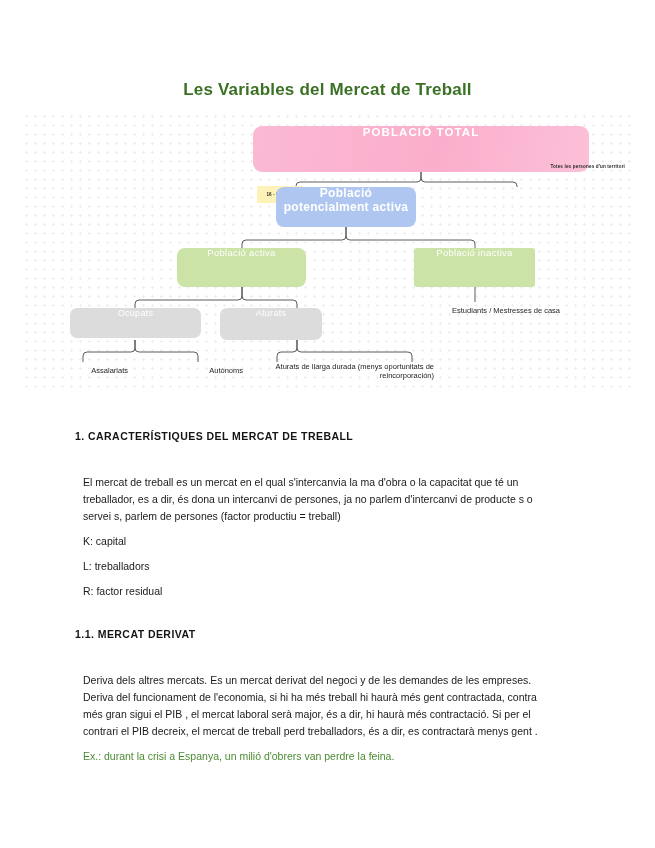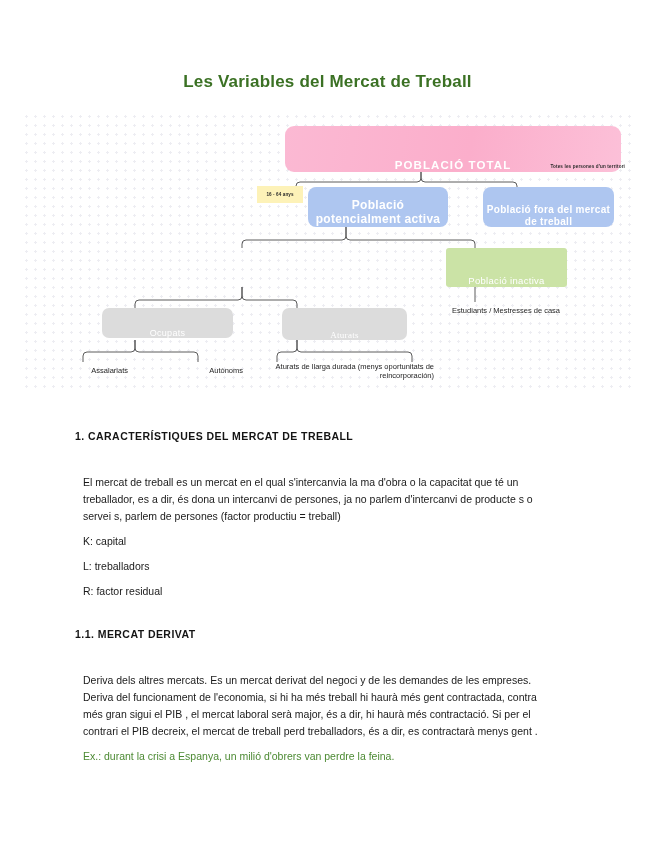--- a/index.html
+++ b/index.html
@@ -12,21 +12,21 @@
     height: 848px;
     position: relative;
     font-family: "Liberation Sans", sans-serif;
     color: #1a1a1a;
     overflow: hidden;
   }
 
   
   .doc-title {
     position: absolute;
-    top: 72px;
+    top: 80px;
     left: 0;
     width: 655px;
     text-align: center;
     font-size: 17px;
     font-weight: bold;
     color: #3b7124;
     letter-spacing: 0.2px;
   }
 
   
@@ -37,25 +37,24 @@
     width: 611px;
     height: 282px;
     background-color: #ffffff;
     background-image: radial-gradient(#ededf2 1px, transparent 1.2px);
     background-size: 9px 9px;
   }
   .diagram .node {
     position: absolute;
     box-sizing: border-box;
     display: flex;
-    align-items: flex-end;
+    align-items: flex-start;
     justify-content: center;
     text-align: center;
     line-height: 1.15;
-    margin-left: 32px;
   }
 
   .node-total {
     left: 231px;
     top: 14px;
     width: 336px;
     height: 46px;
     border-radius: 9px;
     background: linear-gradient(100deg, #fbb9d3 0%, #fbaecb 55%, #fcc0d8 100%);
     color: #ffffff;
@@ -143,30 +142,29 @@
     top: 196px;
     width: 131px;
     height: 30px;
     border-radius: 7px;
     background: #dcdcdc;
     color: #ffffff;
     font-size: 9px;
     letter-spacing: 0.3px;
   }
   .node-aturats {
-    left: 228px;
+    left: 198px;
     top: 196px;
-    width: 125px;
+    width: 102px;
     height: 32px;
     border-radius: 7px;
     background: #dcdcdc;
     color: #ffffff;
     font-size: 9px;
     letter-spacing: 0.3px;
-    font-family: Liberation Serif, serif;
   }
 
   .leaf {
     position: absolute;
     font-size: 7.5px;
     color: #1f1f1f;
     line-height: 1.25;
     text-align: right;
   }
   .leaf-estudiants { left: 358px; top: 194px; width: 180px; font-size: 7.5px; }
@@ -227,24 +225,24 @@
   <div class="node node-total">
     <span>POBLACIÓ TOTAL</span>
   </div>
   <div class="total-caption">Totes les persones d'un territori</div>
 
   <div class="badge-age">16 - 64 anys</div>
 
   <div class="node node-potencial">
     <span>Població potencialment activa</span>
   </div>
-  <div class="node node-fora">
-    <span>Població fora del mercat de treball</span>
-  </div>
-
+
+  <div class="node node-activa">
+    <span>Població activa</span>
+  </div>
   <div class="node node-inactiva">
     <span>Població inactiva</span>
   </div>
 
   <div class="node node-ocupats">
     <span>Ocupats</span>
   </div>
   <div class="node node-aturats">
     <span>Aturats</span>
   </div>

